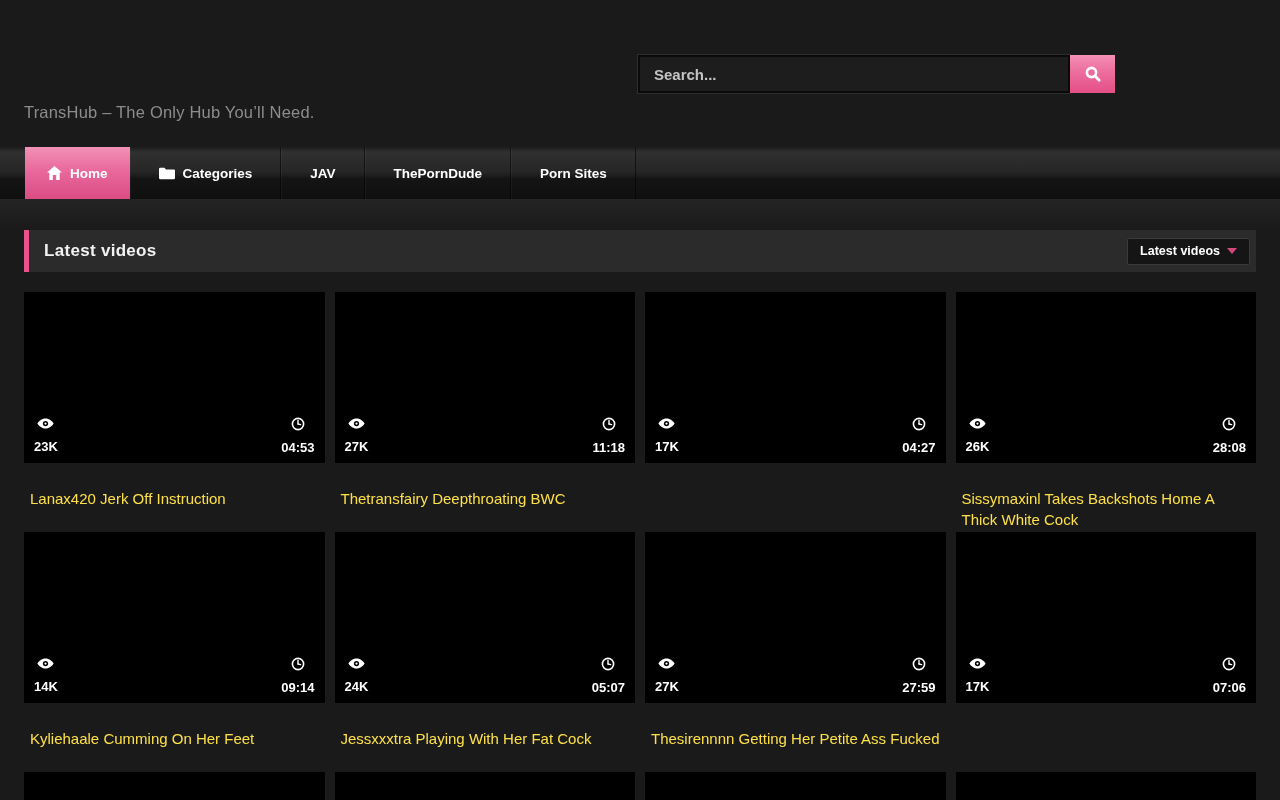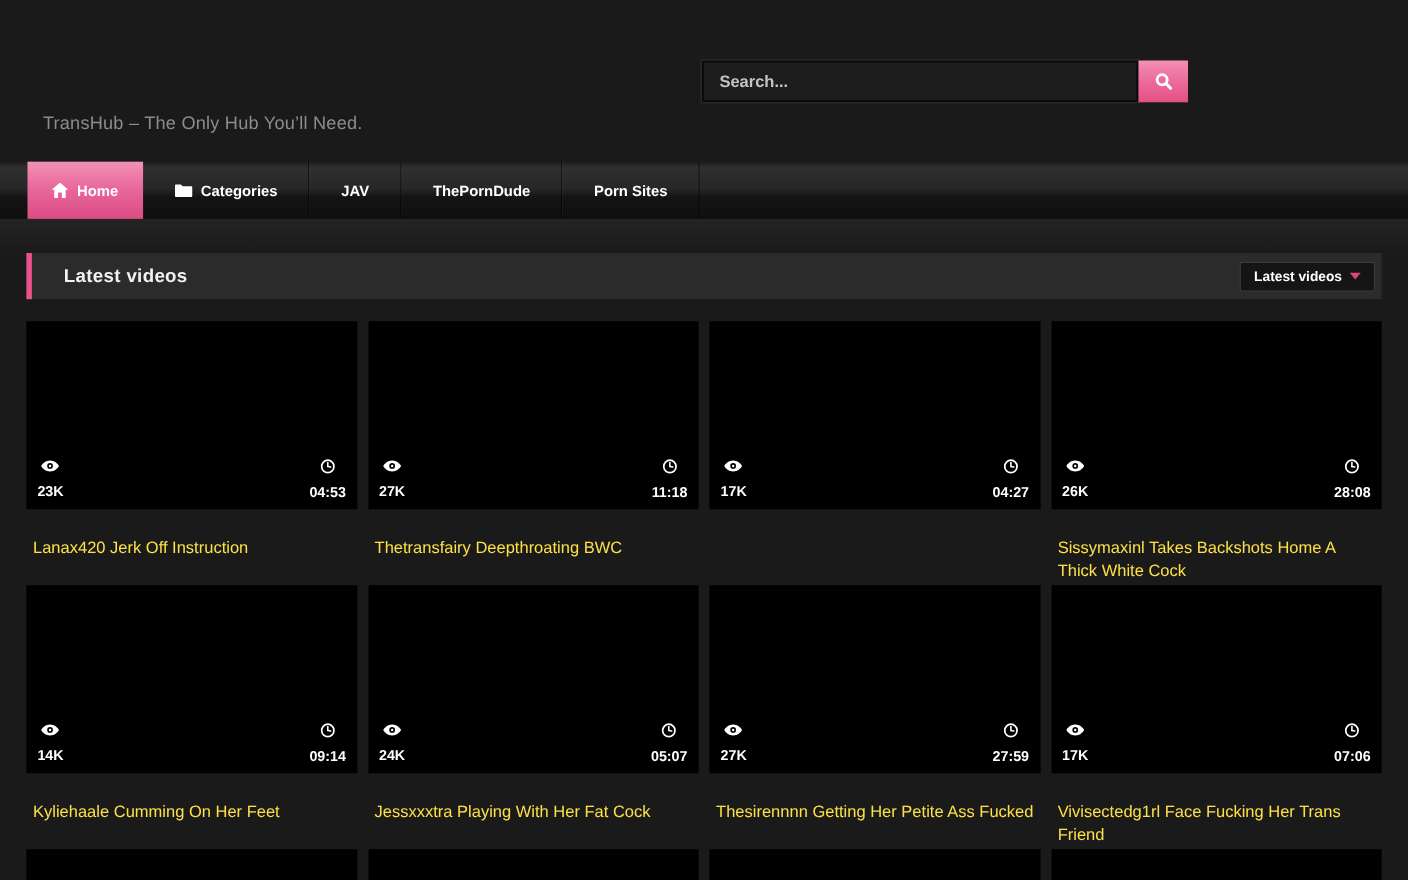--- a/index.html
+++ b/index.html
@@ -9,39 +9,39 @@
     font-family:"Liberation Sans", sans-serif;
     position:relative;
   }
 
   
   .search-bar {
     position:absolute; left:638px; top:55px;
     display:flex; height:38px;
   }
   .search-input {
-    width:397px; height:38px;
+    width:432px; height:38px;
     background:#1d1d1d;
     border:2px solid #0a0a0a;
     outline:1px solid #2e2e2e;
     color:#cfcfcf;
     font-family:"Liberation Sans", sans-serif;
     font-size:15px; font-weight:bold;
     padding:0 14px;
   }
   .search-input::placeholder { color:#c4c4c4; opacity:1; }
   .search-btn {
     width:45px; height:38px;
     border:none; cursor:pointer;
     background:linear-gradient(to bottom, #f490b5 0%, #ee74a2 35%, #e44f86 100%);
     display:flex; align-items:center; justify-content:center;
   }
   .tagline {
     position:absolute; left:24px; top:103px;
-    color:#8c8c8c; font-size:16.5px; letter-spacing:.2px;margin-left:15px;
+    color:#8c8c8c; font-size:16.5px; letter-spacing:.2px;
   }
 
   
   .navbar {
     position:absolute; left:0; top:147px; width:1280px; height:52px;
     background:linear-gradient(to bottom, #1c1c1c 0%, #303030 10%, #262626 48%, #141414 62%, #0f0f0f 100%);
     display:flex; padding-left:25px;
   }
   .navbar-fade {
     position:absolute; left:0; top:199px; width:1280px; height:31px;
@@ -62,21 +62,21 @@
     padding:0 22px;
   }
   .nav-icon { display:flex; align-items:center; }
 
   
   .section-bar {
     position:absolute; left:24px; top:230px; width:1232px; height:42px;
     background:#2b2b2b;
     display:flex; align-items:center;
     border-left:5px solid #e8538c;
-    padding-left:29px; padding-right:6px;
+    padding-left:15px; padding-right:6px;
   }
   .section-title {
     color:#f2f2f2; font-size:17px; font-weight:bold; letter-spacing:.3px;
     flex:1;
   }
   .sort-dropdown {
     height:27px; padding:0 12px;
     background:#151515; border:1px solid #3a3a3a; border-radius:2px;
     display:flex; align-items:center; gap:7px;
     color:#fff; font-size:12.5px; font-weight:bold;
@@ -342,21 +342,20 @@
           <span class="stat">
             <span><svg width="14" height="14" viewBox="0 0 14 14">
                 <circle cx="7" cy="7" r="5.6" fill="none" stroke="#fff" stroke-width="1.6"></circle>
                 <line x1="7" y1="7" x2="7" y2="3.4" stroke="#fff" stroke-width="1.4" stroke-linecap="round"></line>
                 <line x1="7" y1="7" x2="9.6" y2="7.6" stroke="#fff" stroke-width="1.4" stroke-linecap="round"></line>
               </svg></span>
             <span>07:06</span>
           </span>
         </div>
       </div>
-      <div class="video-title">Vivisectedg1rl Face Fucking Her Trans Friend</div>
     </div>
     <div class="video-card">
       <div class="thumb"></div>
     </div>
     <div class="video-card">
       <div class="thumb"></div>
     </div>
     <div class="video-card">
       <div class="thumb"></div>
     </div>

